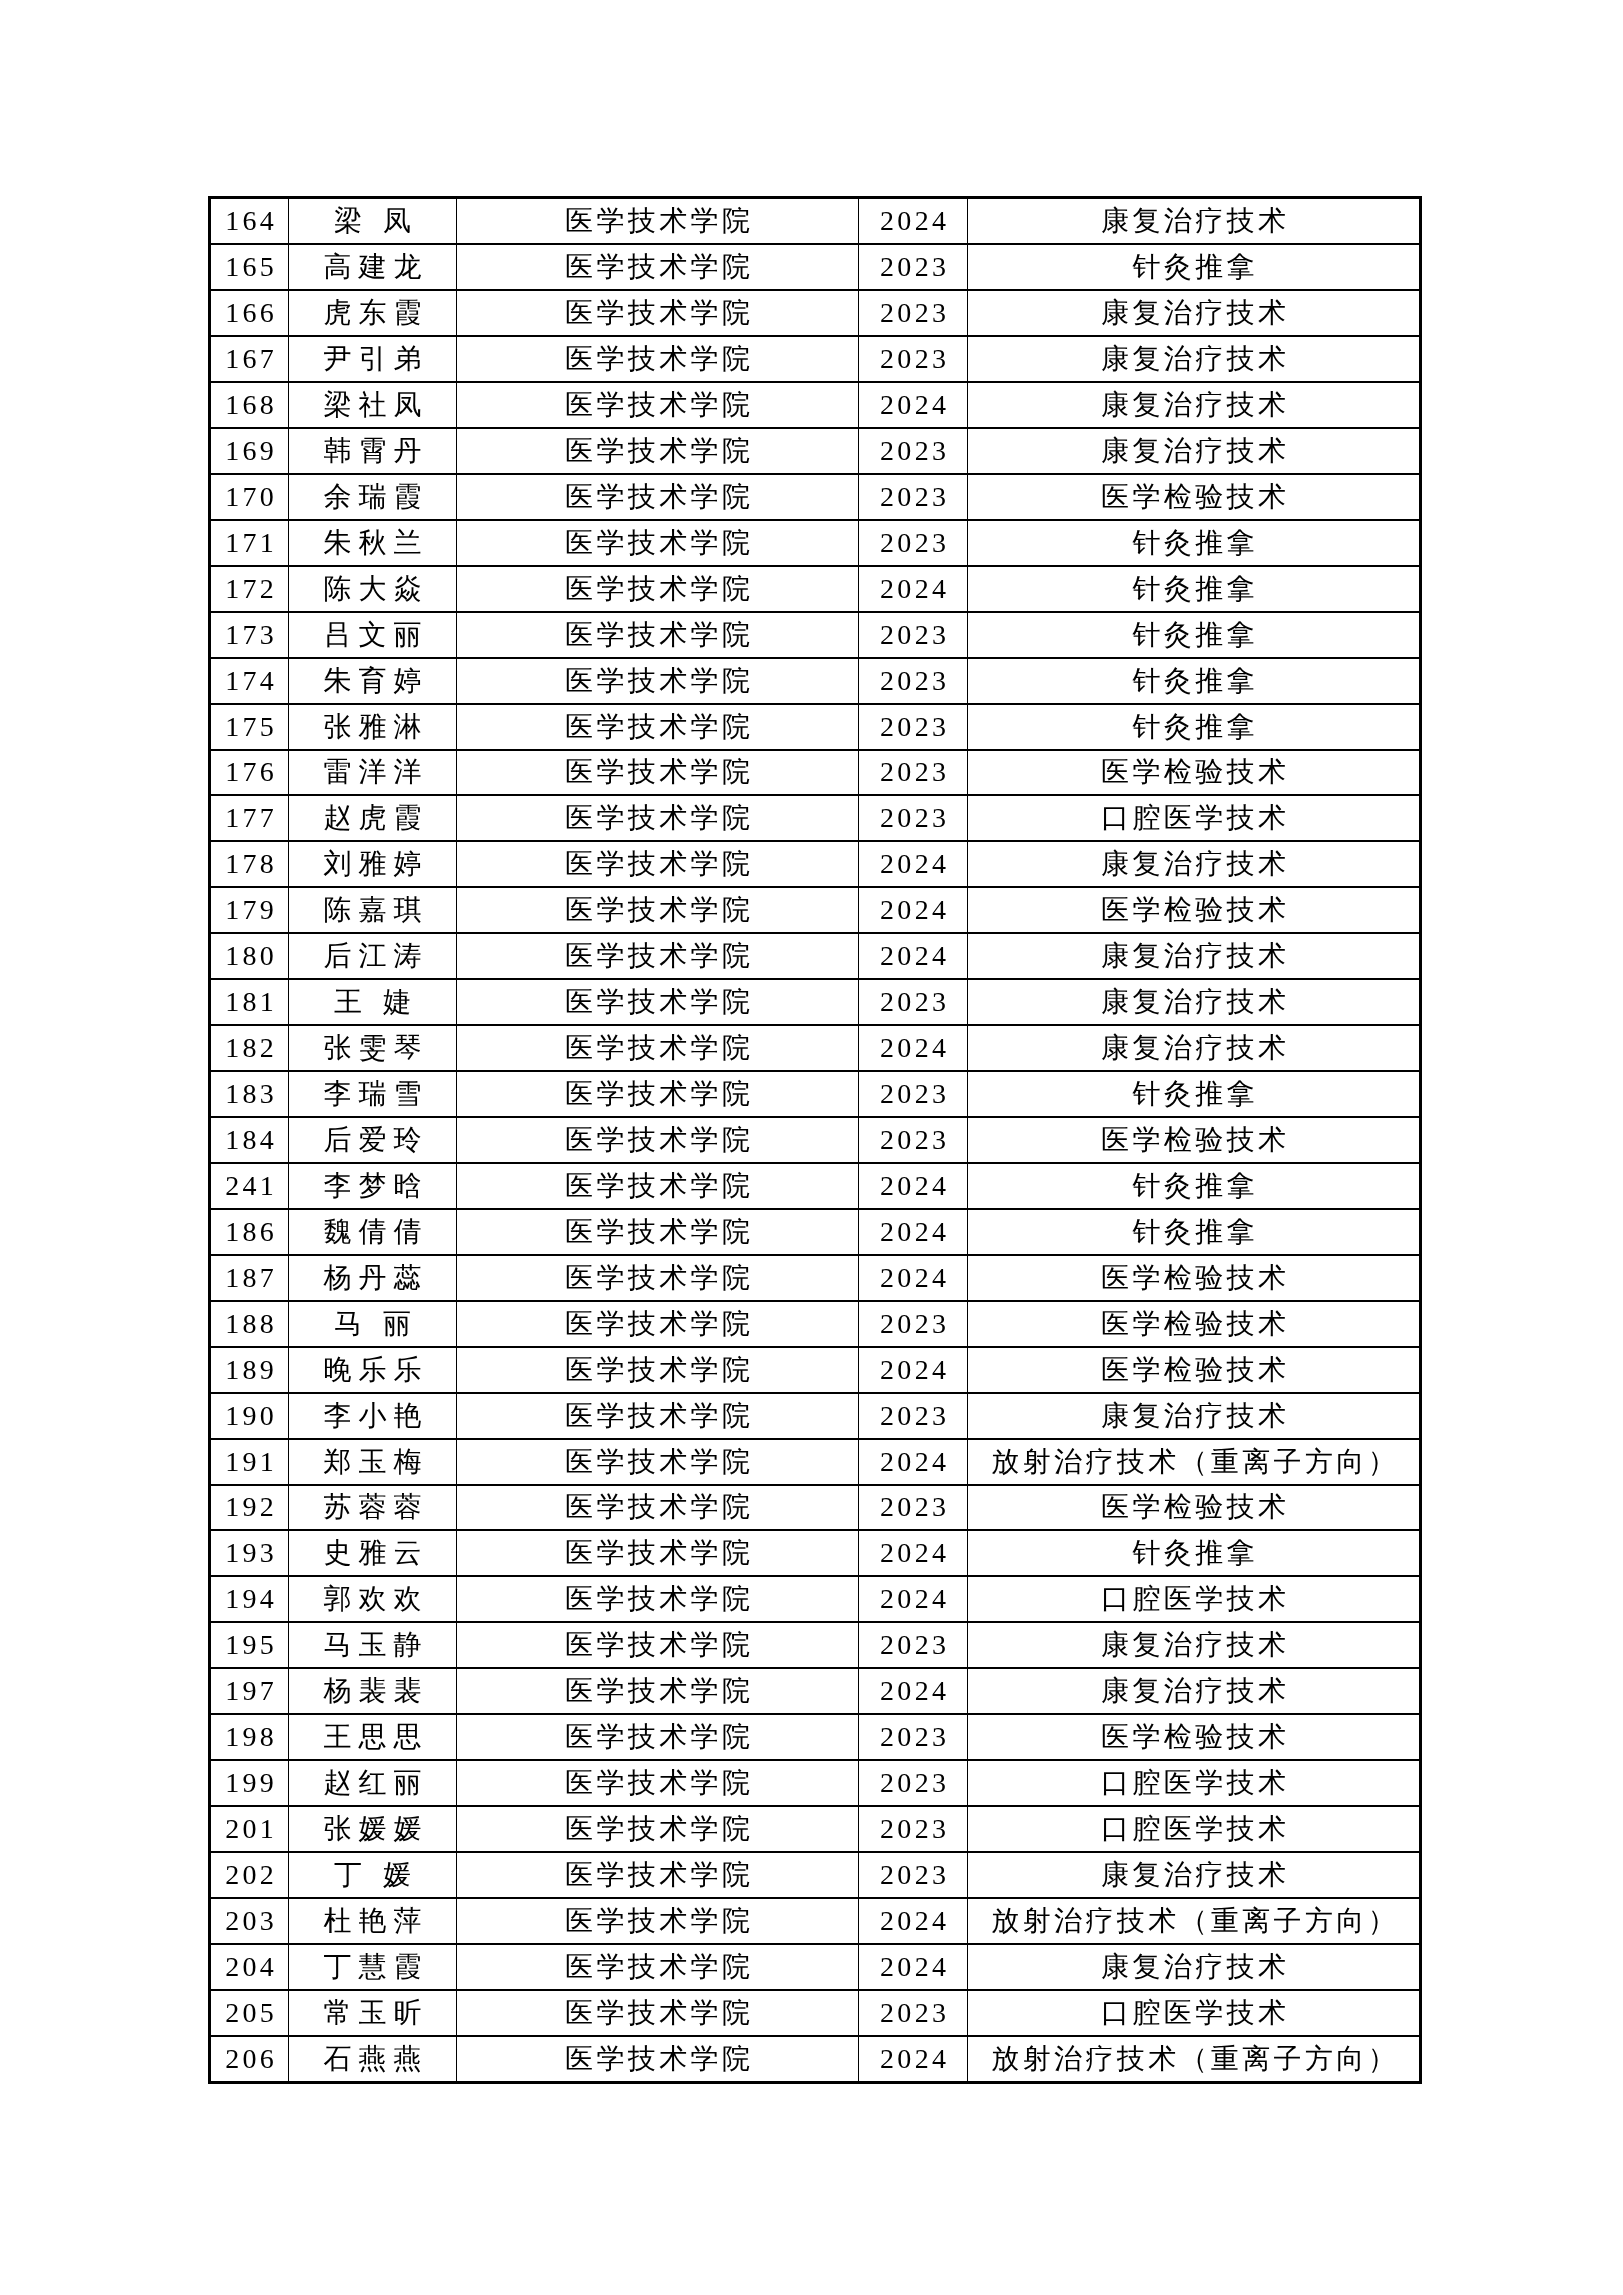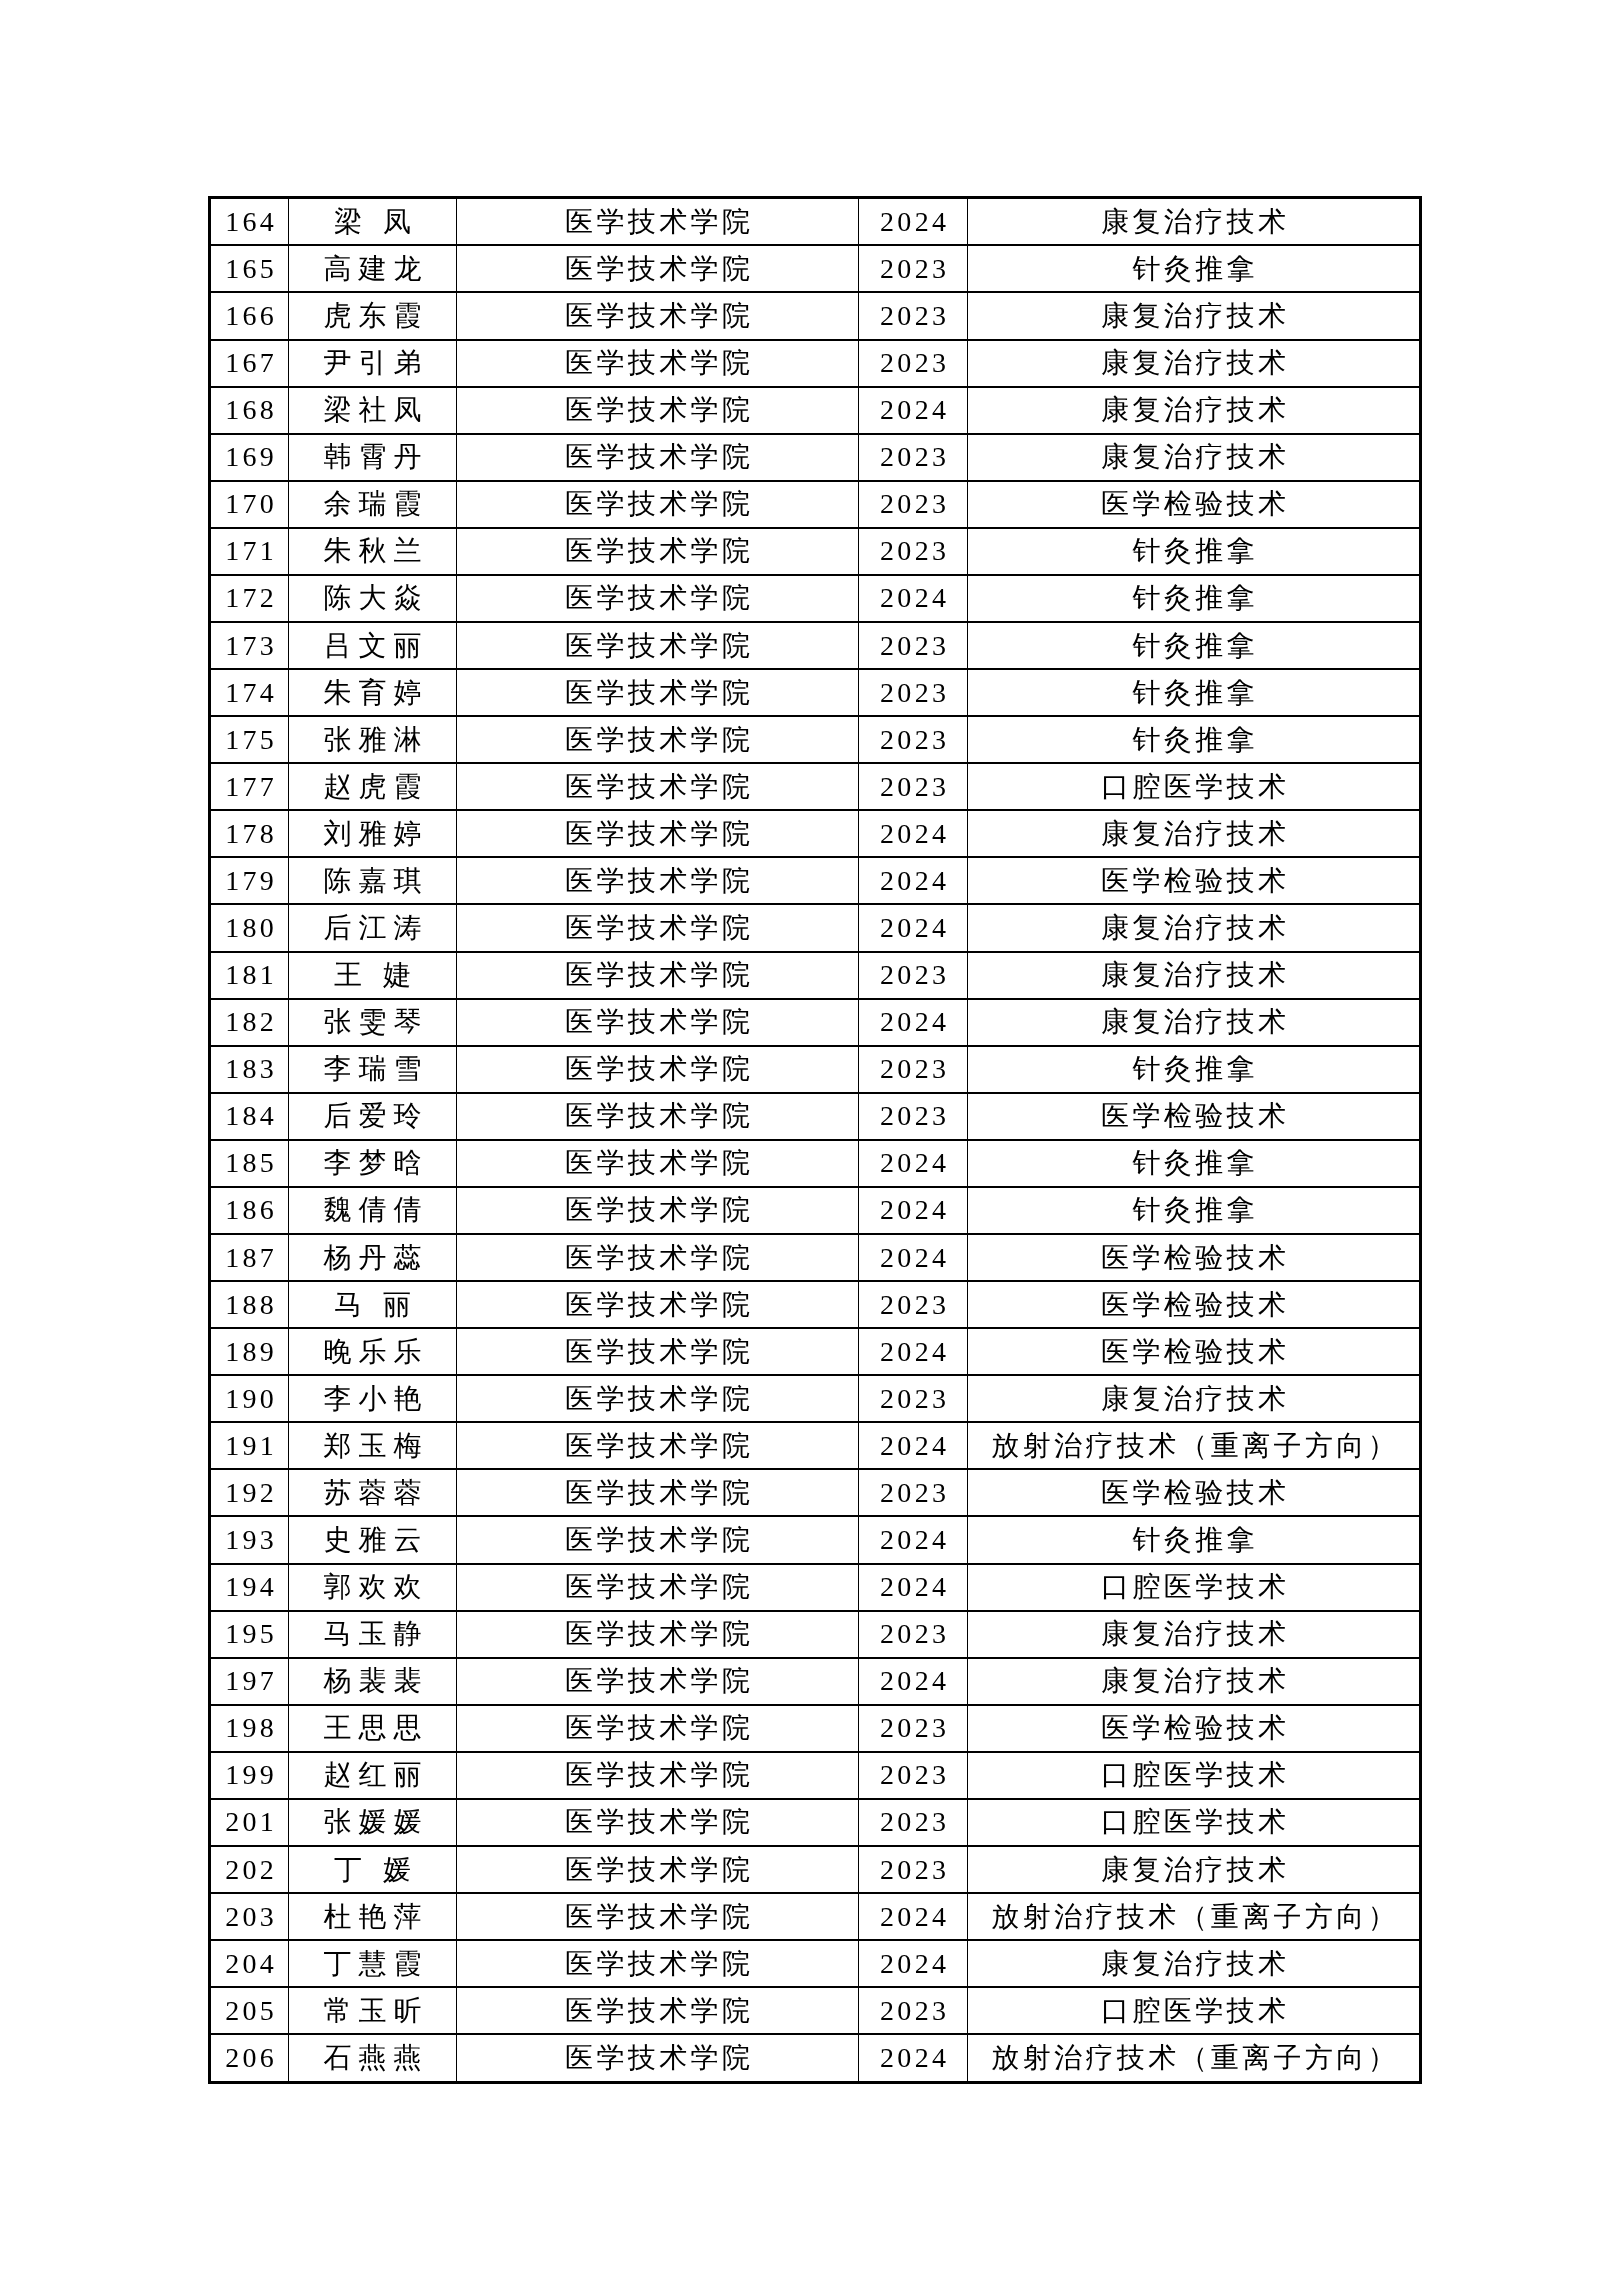--- a/index.html
+++ b/index.html
@@ -142,20 +142,27 @@
     <td class="c-major">针灸推拿</td>
   </tr>
         <tr>
     <td class="c-no">175</td>
     <td class="c-name name-3">张雅淋</td>
     <td class="c-college">医学技术学院</td>
     <td class="c-year">2023</td>
     <td class="c-major">针灸推拿</td>
   </tr>
         <tr>
+    <td class="c-no">176</td>
+    <td class="c-name name-3">雷洋洋</td>
+    <td class="c-college">医学技术学院</td>
+    <td class="c-year">2023</td>
+    <td class="c-major">医学检验技术</td>
+  </tr>
+        <tr>
     <td class="c-no">177</td>
     <td class="c-name name-3">赵虎霞</td>
     <td class="c-college">医学技术学院</td>
     <td class="c-year">2023</td>
     <td class="c-major">口腔医学技术</td>
   </tr>
         <tr>
     <td class="c-no">178</td>
     <td class="c-name name-3">刘雅婷</td>
     <td class="c-college">医学技术学院</td>
@@ -198,21 +205,21 @@
     <td class="c-major">针灸推拿</td>
   </tr>
         <tr>
     <td class="c-no">184</td>
     <td class="c-name name-3">后爱玲</td>
     <td class="c-college">医学技术学院</td>
     <td class="c-year">2023</td>
     <td class="c-major">医学检验技术</td>
   </tr>
         <tr>
-    <td class="c-no">185</td>
+    <td class="c-no">241</td>
     <td class="c-name name-3">李梦晗</td>
     <td class="c-college">医学技术学院</td>
     <td class="c-year">2024</td>
     <td class="c-major">针灸推拿</td>
   </tr>
         <tr>
     <td class="c-no">186</td>
     <td class="c-name name-3">魏倩倩</td>
     <td class="c-college">医学技术学院</td>
     <td class="c-year">2024</td>

